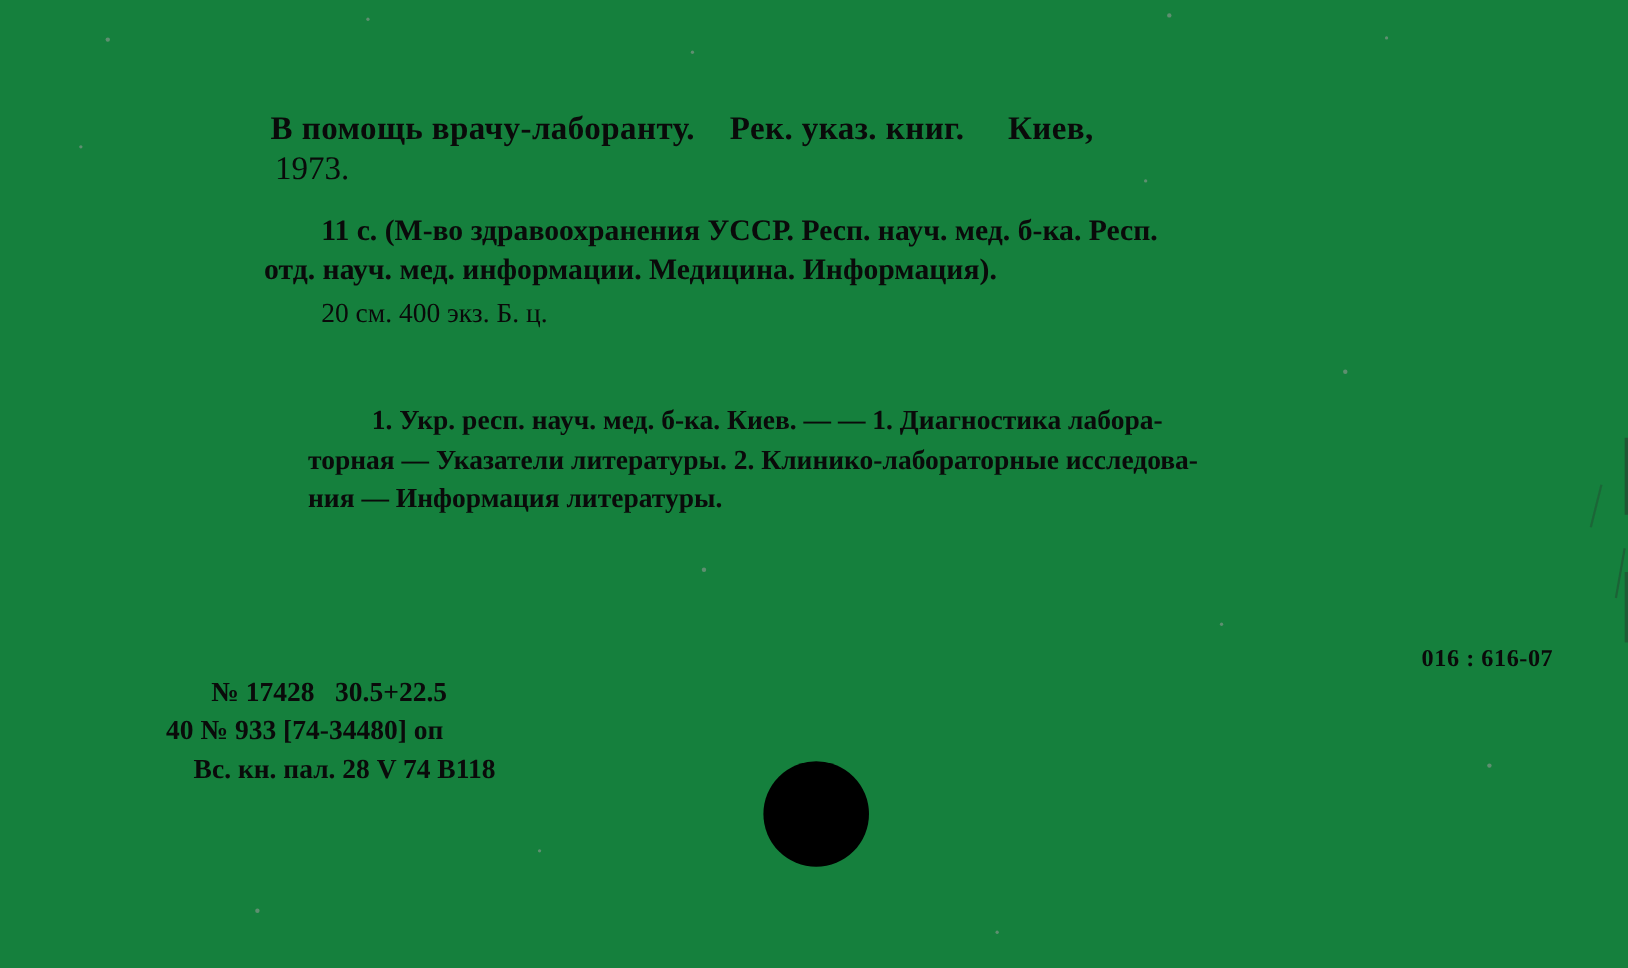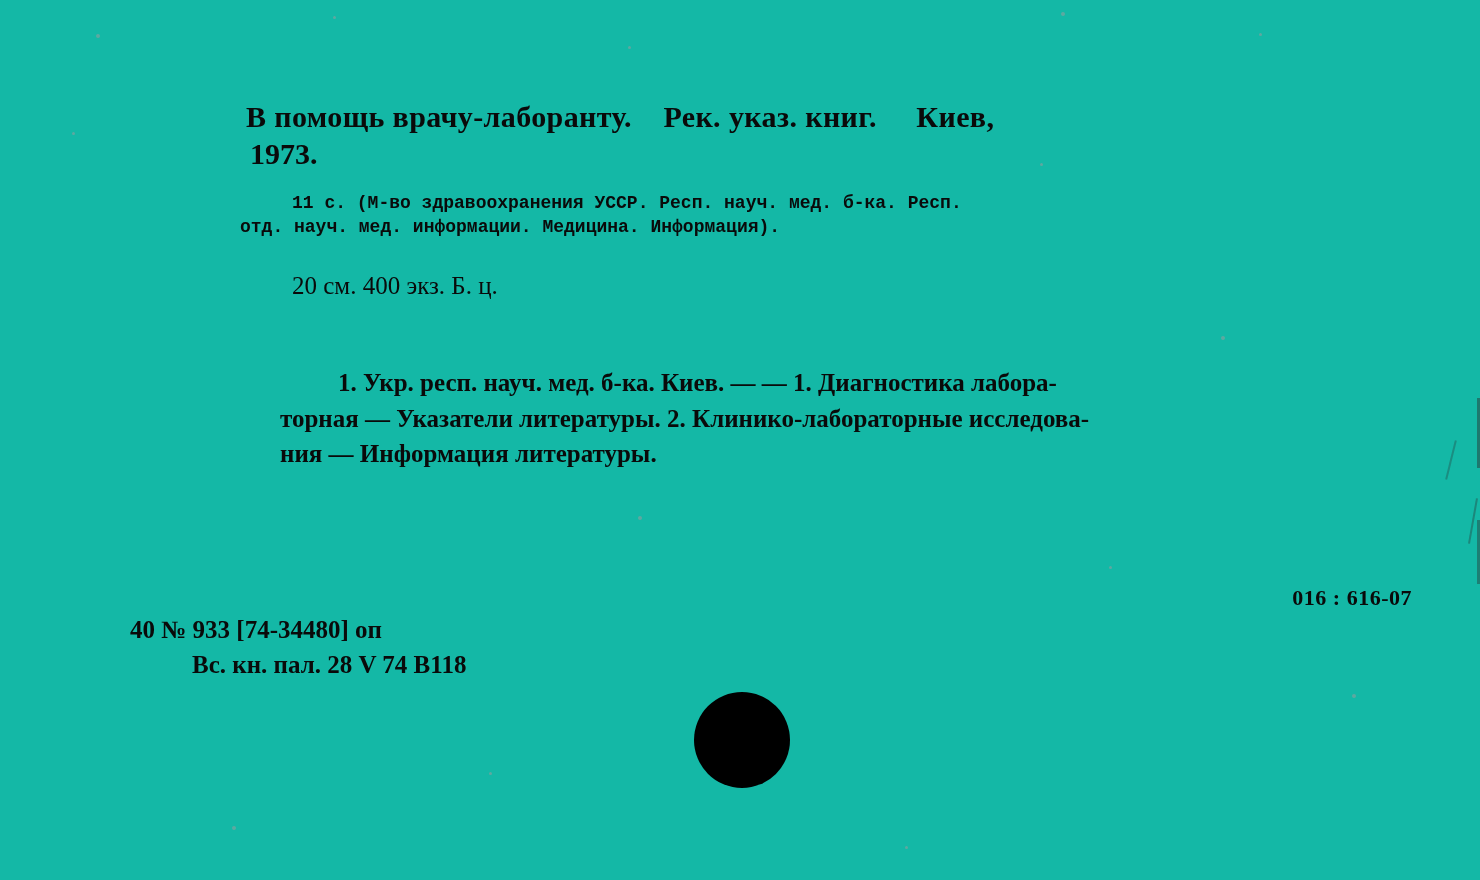--- a/index.html
+++ b/index.html
@@ -4,21 +4,21 @@
 <style>
   html, body {
     margin: 0;
     padding: 0;
     background: #ffffff;
   }
   #card {
     position: relative;
     width: 1480px;
     height: 880px;
-    background: #14b8a6;
+    background: #15803d;
     overflow: hidden;
     font-family: "Liberation Serif", "DejaVu Serif", serif;
     color: #0a0a0a;
   }
   
   .speck {
     position: absolute;
     background: #9a9a9a;
     border-radius: 50%;
     opacity: .55;
@@ -36,34 +36,33 @@
   }
   .title-line1 {
     font-size: 30px;
     font-weight: bold;
     letter-spacing: .4px;
     white-space: pre;
     line-height: 1.12;
   }
   .title-line2 {
     font-size: 30px;
-    font-weight: bold;
+    font-weight: normal;
     margin-top: 3px;
     margin-left: 4px;
   }
 
   .imprint {
     position: absolute;
     left: 240px;
     top: 192px;
     width: 1200px;
-    font-size: 18px;
+    font-size: 27px;
     font-weight: bold;
     line-height: 1.32;
-    font-family: Liberation Mono, monospace;
   }
   .imprint .ind { display: inline-block; width: 52px; }
   .imprint-line { white-space: pre-wrap; }
 
   .size-line {
     position: absolute;
     left: 292px;
     top: 272px;
     font-size: 25px;
     font-weight: normal;
@@ -92,22 +91,22 @@
 
   .acc-block {
     position: absolute;
     left: 130px;
     top: 612px;
     font-size: 25px;
     font-weight: bold;
     line-height: 1.40;
   }
   .acc-line1 { margin-left: 62px; white-space: pre; }
-  .acc-line2 { white-space: pre; }
-  .acc-line3 { margin-left: 62px; white-space: pre; }
+  .acc-line2 { white-space: pre; margin-left: 21px; }
+  .acc-line3 { margin-left: 46px; white-space: pre; }
 
   .ink-blob {
     position: absolute;
     left: 694px;
     top: 692px;
     width: 96px;
     height: 96px;
     background: #000000;
     border-radius: 50%;
   }
@@ -151,19 +150,20 @@
 
   <div class="subjects">
     <div><span class="ind"></span><span>1. Укр. респ. науч. мед. б-ка. Киев. — — 1. Диагностика лабора-</span></div>
     <div>торная — Указатели литературы. 2. Клинико-лабораторные исследова-</div>
     <div>ния — Информация литературы.</div>
   </div>
 
   <div class="udc">016 : 616-07</div>
 
   <div class="acc-block">
+    <div class="acc-line1">№ 17428   30.5+22.5</div>
     <div class="acc-line2">40 № 933 [74-34480] оп</div>
     <div class="acc-line3">Вс. кн. пал. 28 V 74 В118</div>
   </div>
 
   <div class="ink-blob"></div>
 
 </div>
 
 </body></html>

